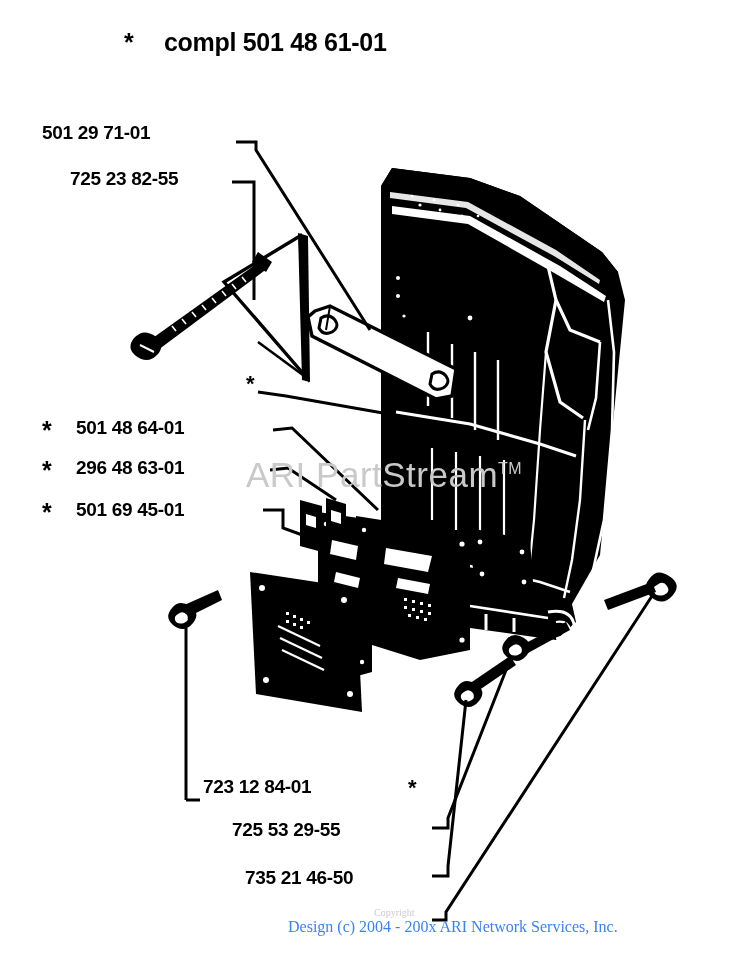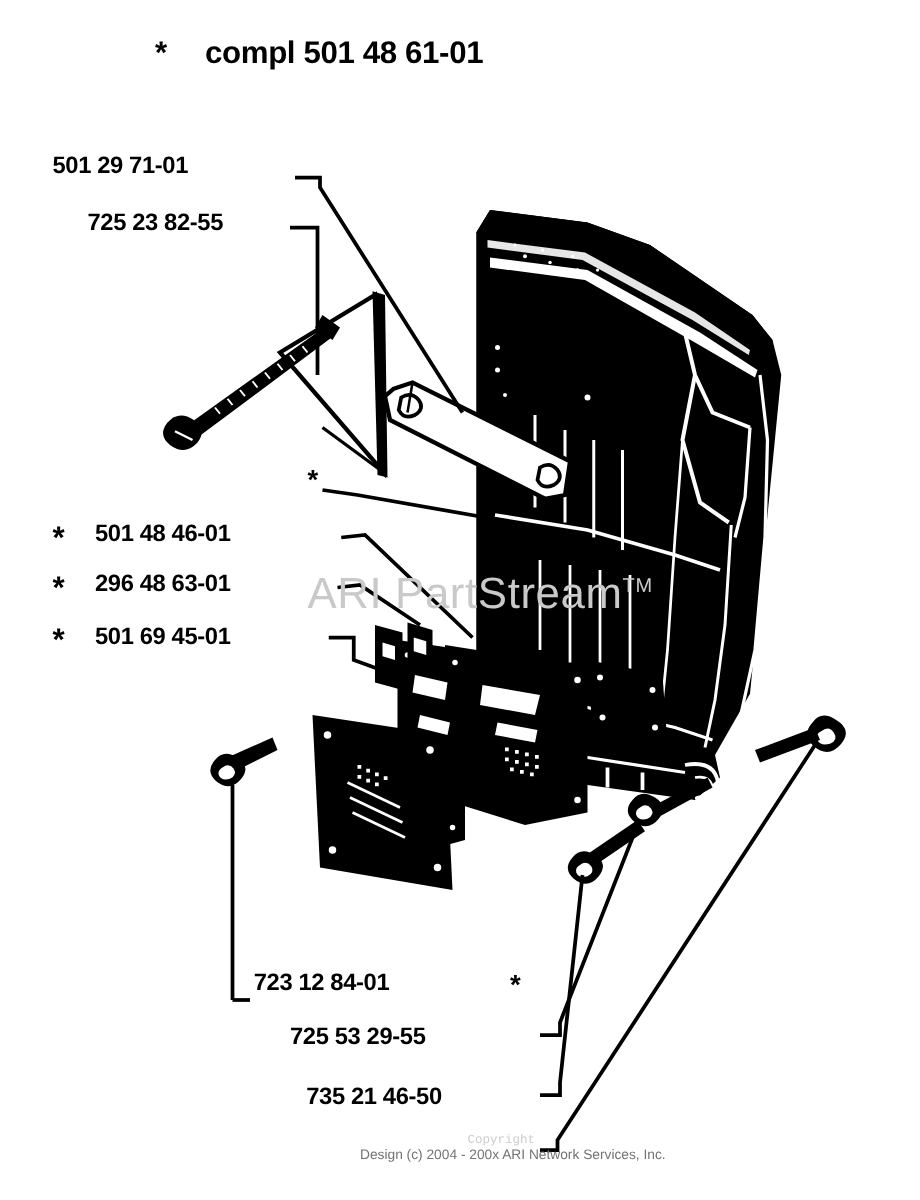--- a/index.html
+++ b/index.html
@@ -40,29 +40,29 @@
     font-size:35px;
     font-weight:400;
     color:#c9c9c9;
     white-space:nowrap;
     letter-spacing:0.5px;
   }
   .wm-center .tm{font-size:16px;vertical-align:super;}
   .wm-copy{
     position:absolute;
     left:288px;top:918px;
-    font-family:Liberation Sans, sans-serif;
-    font-size:11px;
-    color:#737373;
+    font-family:Liberation Serif, serif;
+    font-size:16px;
+    color:#3b82f6;
     white-space:nowrap;
   }
   .wm-copy-top{
     position:absolute;
     left:374px;top:907px;
-    font-family:Liberation Mono, monospace;
+    font-family:Liberation Serif, serif;
     font-size:10px;
     color:#cccccc;
     white-space:nowrap;
   }
 </style>
 </head>
 <body>
 
 <div id="sheet">
 
@@ -336,21 +336,21 @@
 
   <div class="lbl title" style="left:124px;top:30px;">*</div>
   <div class="lbl title" style="left:164px;top:30px;">compl 501 48 61-01</div>
 
   <div class="lbl" style="left:42px;top:123px;">501 29 71-01</div>
   <div class="lbl" style="left:42px;top:169px;margin-left:28px;">725 23 82-55</div>
 
   <div class="star sm" style="left:246px;top:373px;">*</div>
 
   <div class="star" style="left:42px;top:418px;">*</div>
-  <div class="lbl" style="left:76px;top:418px;">501 48 46-01</div>
+  <div class="lbl" style="left:76px;top:418px;">501 48 64-01</div>
 
   <div class="star" style="left:42px;top:458px;">*</div>
   <div class="lbl" style="left:76px;top:458px;">296 48 63-01</div>
 
   <div class="star" style="left:42px;top:500px;">*</div>
   <div class="lbl" style="left:76px;top:500px;">501 69 45-01</div>
 
   <div class="lbl" style="left:203px;top:777px;">723 12 84-01</div>
   <div class="star sm" style="left:408px;top:777px;">*</div>
 

